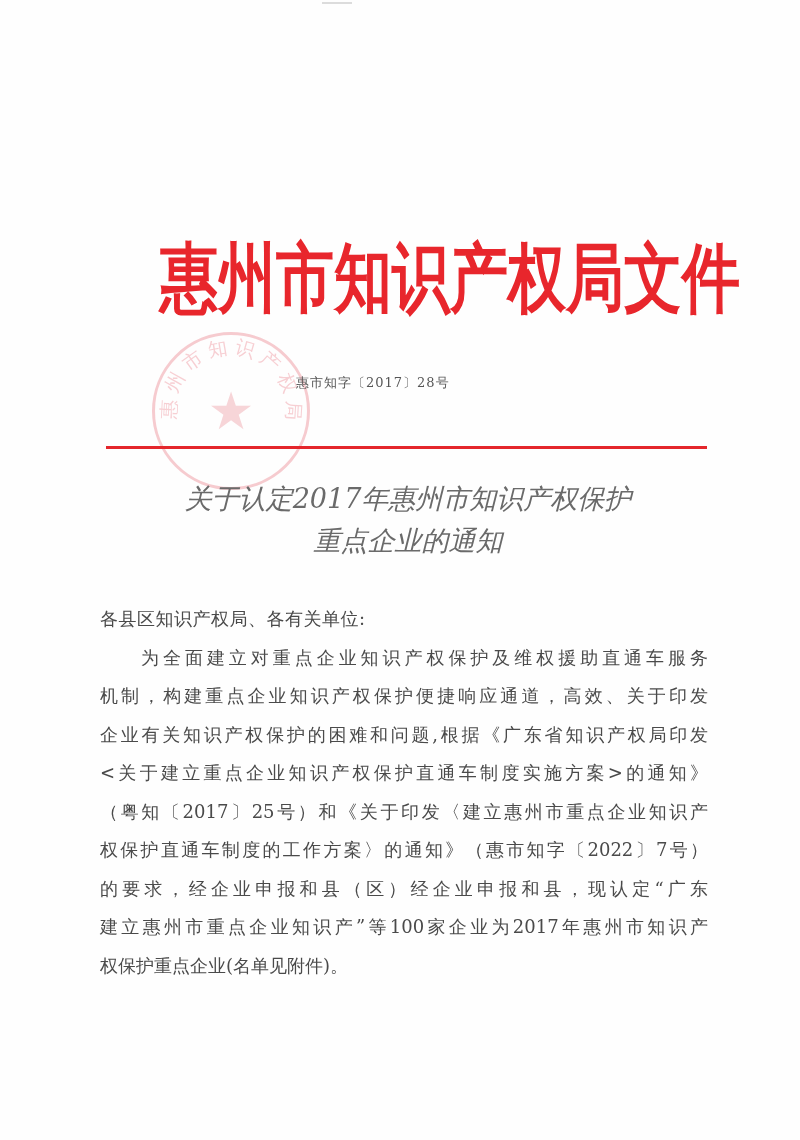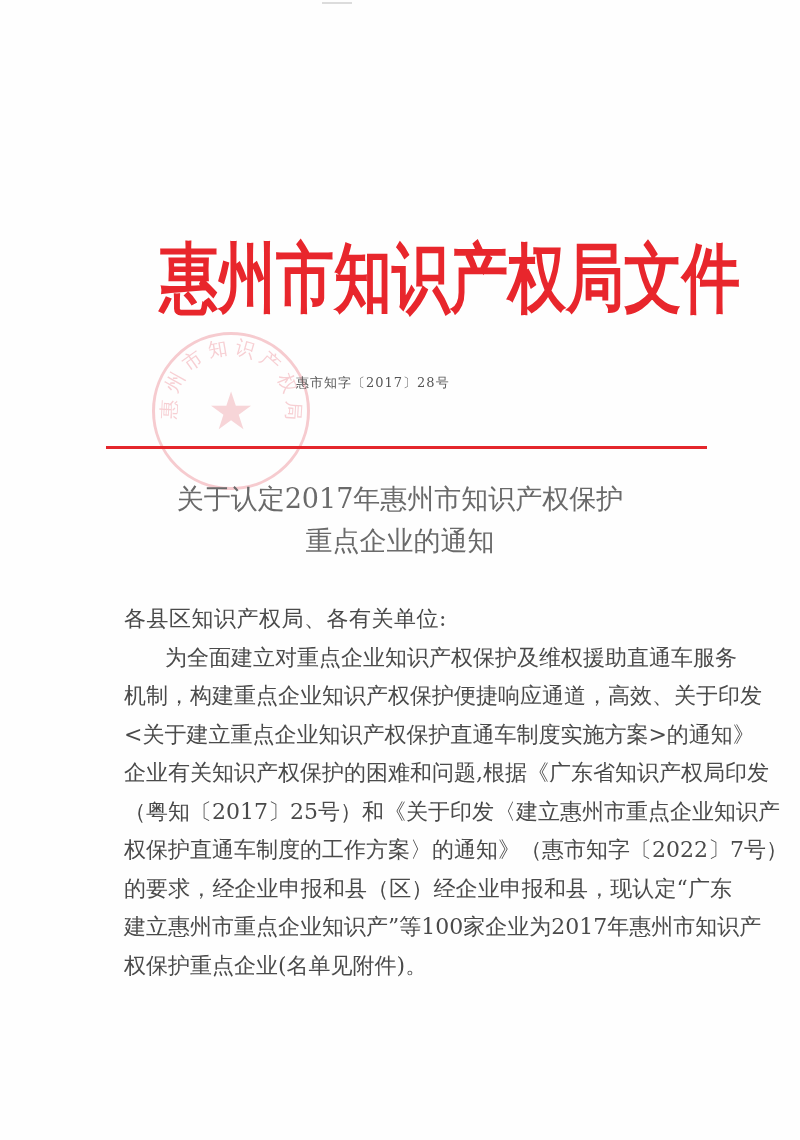--- a/index.html
+++ b/index.html
@@ -88,41 +88,41 @@
     color: rgba(232, 120, 130, 0.30);
     font-family: "DejaVu Sans", sans-serif;
   }
   .seal .ring-text {
     position: absolute;
     left: 0; top: 0;
     width: 100%; height: 100%;
   }
   .title {
     position: absolute;
-    left: 100px;
+    left: 108px;
     top: 478px;
     width: 600px;
     text-align: center;
     font-size: 27px;
     line-height: 42px;
     color: #6a6a6a;
+    font-style: italic;
   }
   .title .line {
     display: block;
     white-space: nowrap;
   }
   .body-text {
     position: absolute;
     left: 100px;
     top: 600px;
     width: 620px;
-    font-size: 22px;
+    font-size: 18px;
     line-height: 38.5px;
     color: #4a4a4a;
-    margin-left: 24px;
   }
   .body-text .line {
     display: block;
     white-space: nowrap;
   }
   .body-text .salutation {
     letter-spacing: 0.5px;
     margin-bottom: 0;
   }
   .body-text .indent {
@@ -172,22 +172,22 @@
 
   <div class="title">
     <span class="line">关于认定2017年惠州市知识产权保护</span>
     <span class="line">重点企业的通知</span>
   </div>
 
   <div class="body-text">
     <span class="line salutation">各县区知识产权局、各有关单位:</span>
     <span class="line indent justify" style="width: 567px;">为全面建立对重点企业知识产权保护及维权援助直通车服务</span>
     <span class="line justify">机制，构建重点企业知识产权保护便捷响应通道，高效、关于印发</span>
+    <span class="line justify">企业有关知识产权保护的困难和问题,根据《广东省知识产权局印发</span>
     <span class="line justify">&lt;关于建立重点企业知识产权保护直通车制度实施方案&gt;的通知》</span>
-    <span class="line justify">企业有关知识产权保护的困难和问题,根据《广东省知识产权局印发</span>
     <span class="line justify">（粤知〔2017〕25号）和《关于印发〈建立惠州市重点企业知识产</span>
     <span class="line justify">权保护直通车制度的工作方案〉的通知》（惠市知字〔2022〕7号）</span>
     <span class="line justify">的要求，经企业申报和县（区）经企业申报和县，现认定“广东</span>
     <span class="line justify">建立惠州市重点企业知识产”等100家企业为2017年惠州市知识产</span>
     <span class="line">权保护重点企业(名单见附件)。</span>
   </div>
 
 </div>
 
 </body></html>

